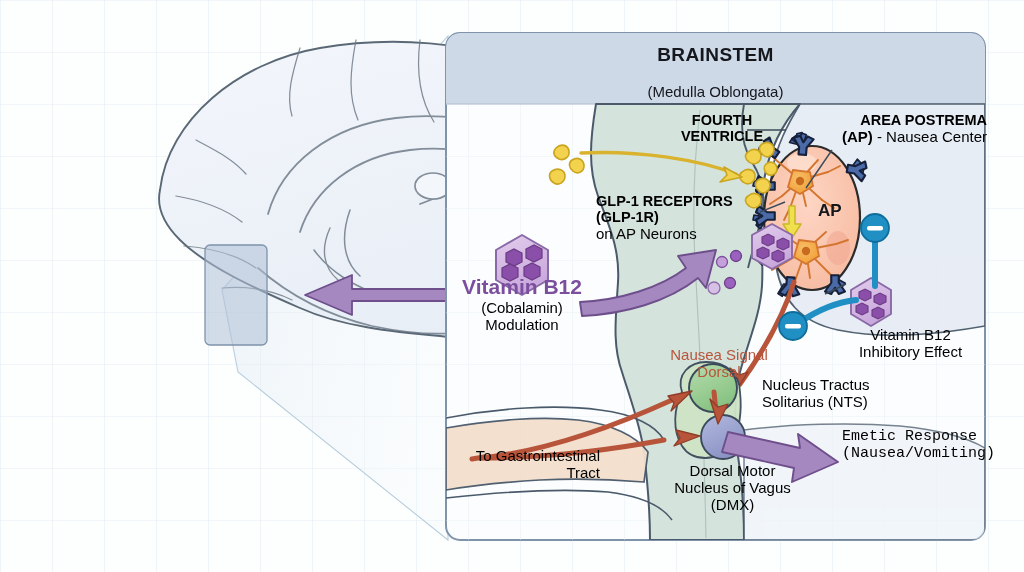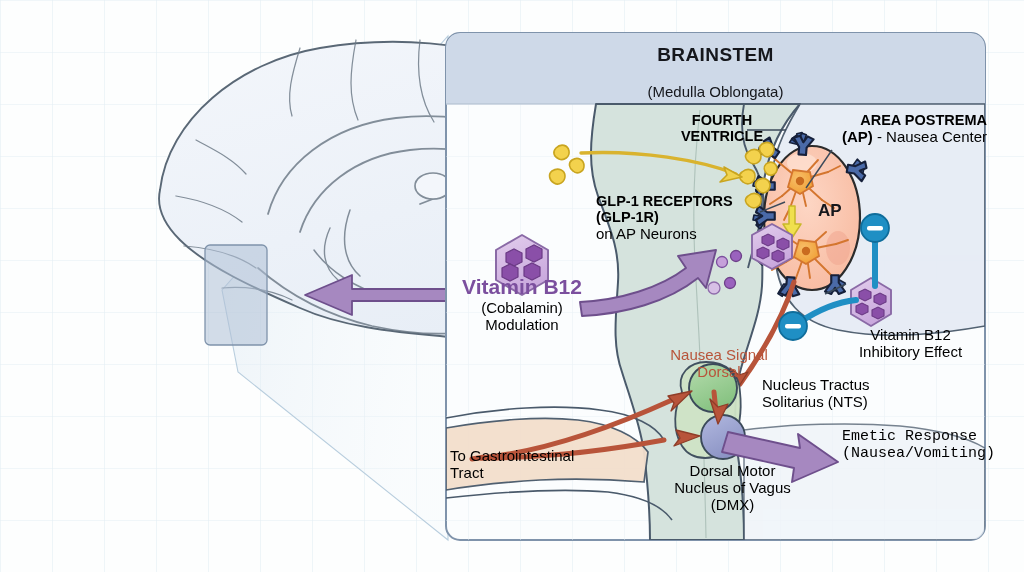--- a/index.html
+++ b/index.html
@@ -483,21 +483,21 @@
     <div class="cap">Nucleus Tractus</div>
     <div class="cap">Solitarius (NTS)</div>
   </div>
 
   <div style="position:absolute; left:655px; top:462px; width:155px; text-align:center;">
     <div class="cap">Dorsal Motor</div>
     <div class="cap">Nucleus of Vagus</div>
     <div class="cap">(DMX)</div>
   </div>
 
-  <div style="position:absolute; left:450px; top:447px; width:150px; text-align:left;">
+  <div style="position:absolute; left:450px; top:447px; width:150px; text-align:right;">
     <div class="cap">To Gastrointestinal</div>
     <div class="cap">Tract</div>
   </div>
 
   <div style="position:absolute; left:842px; top:428px; width:150px; text-align:left;font-family:Liberation Mono, monospace;">
     <div class="cap">Emetic Response</div>
     <div class="cap">(Nausea/Vomiting)</div>
   </div>
 
 </div>

